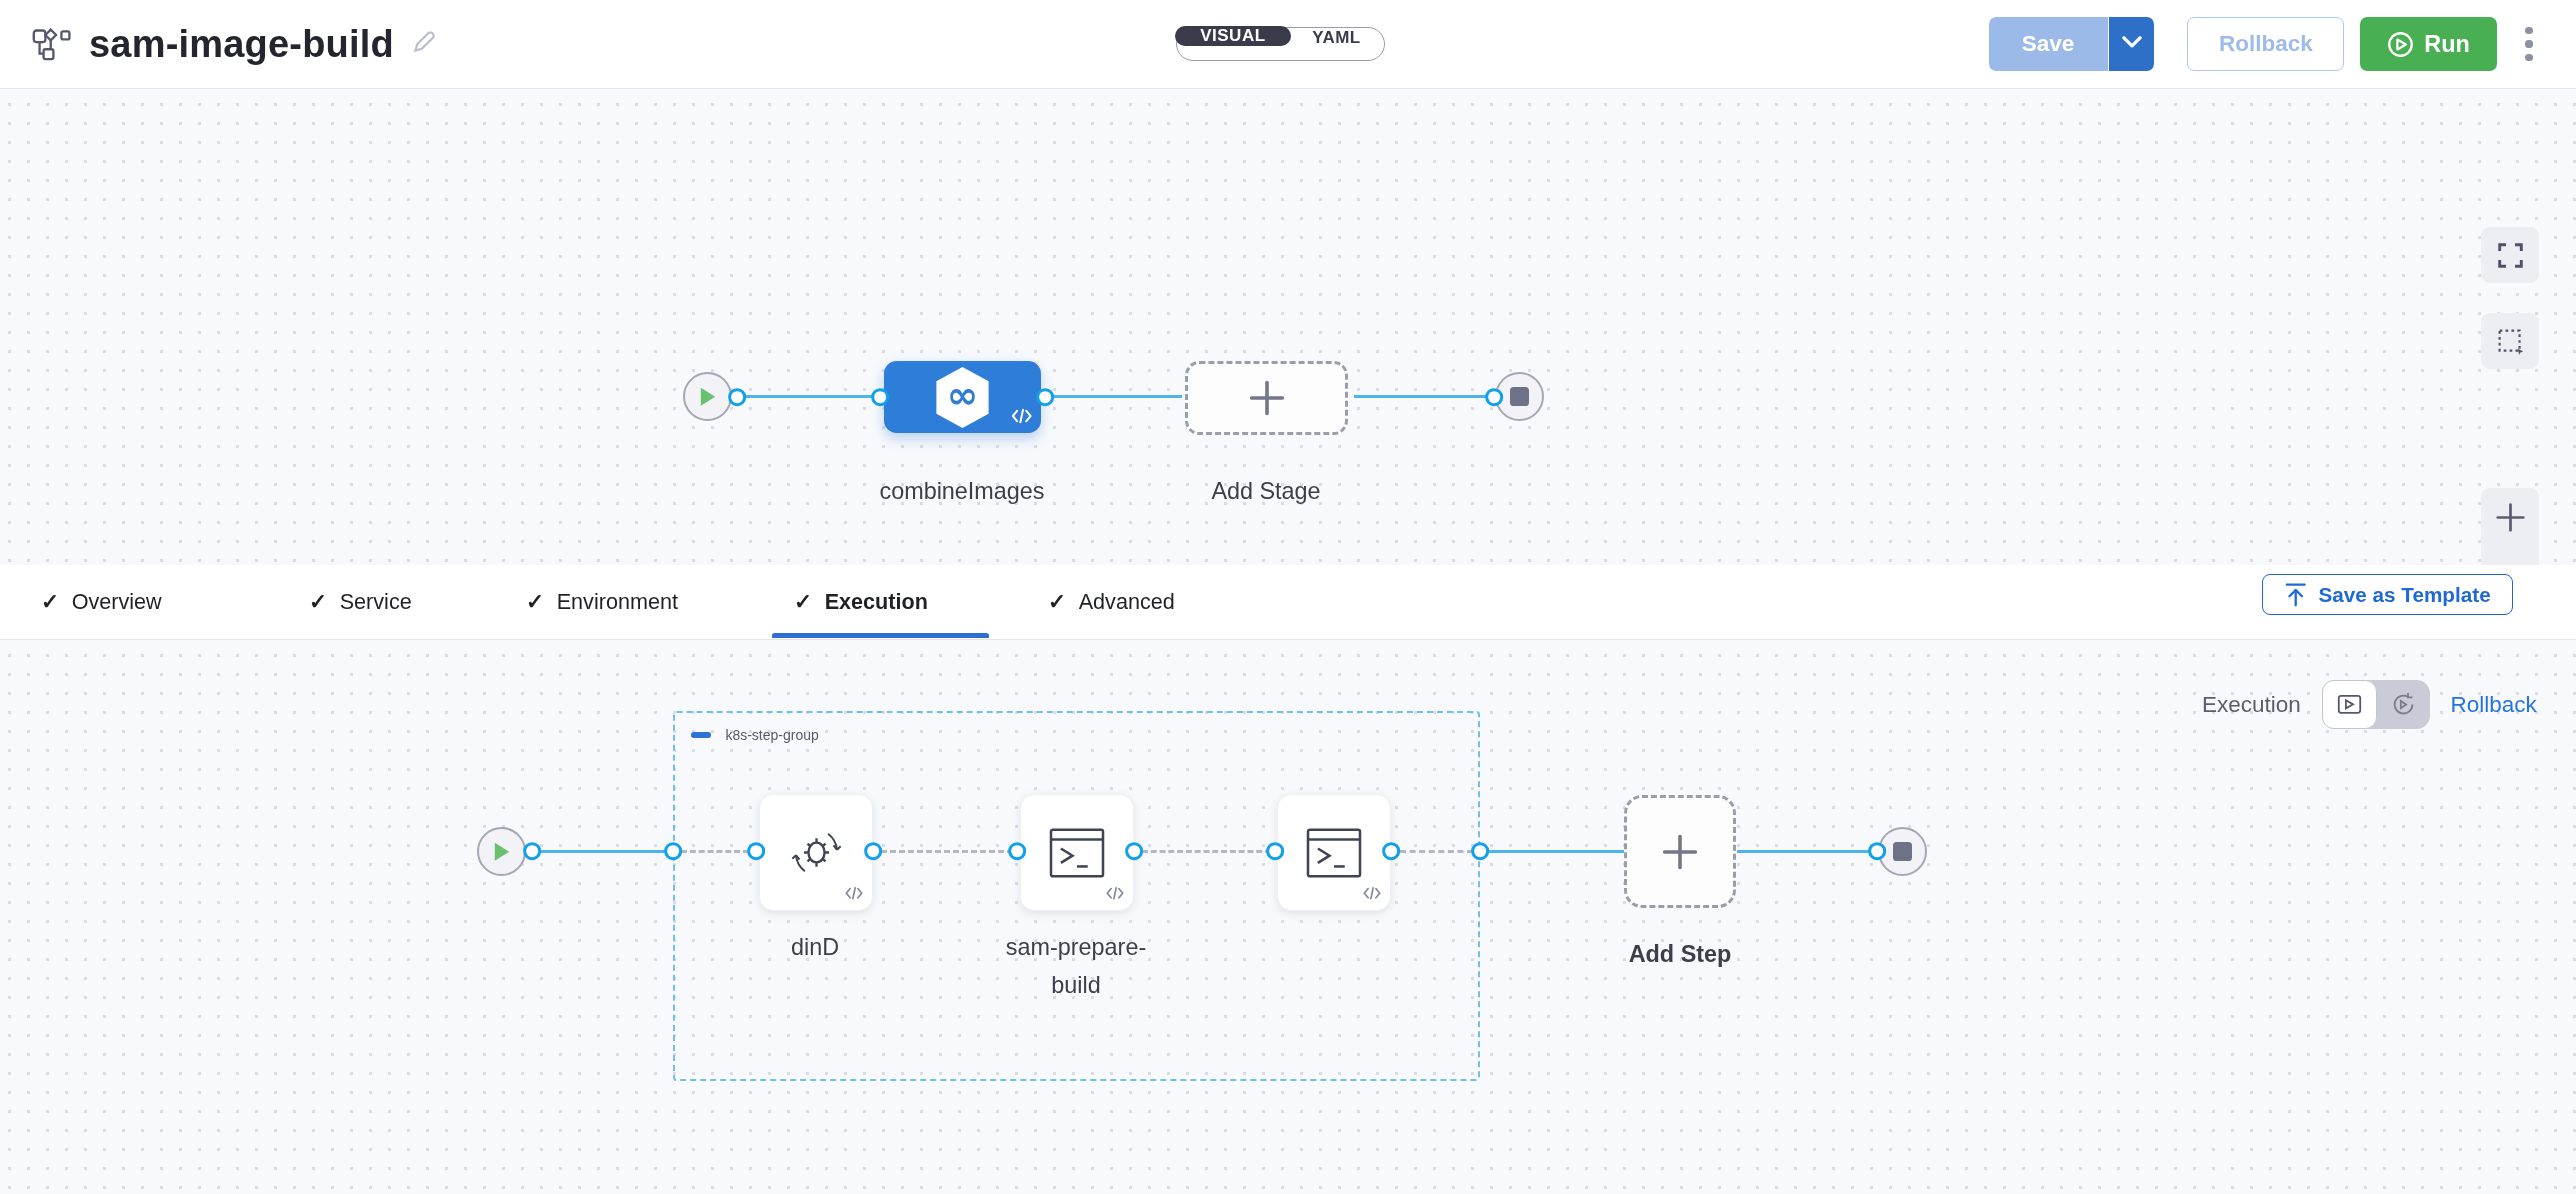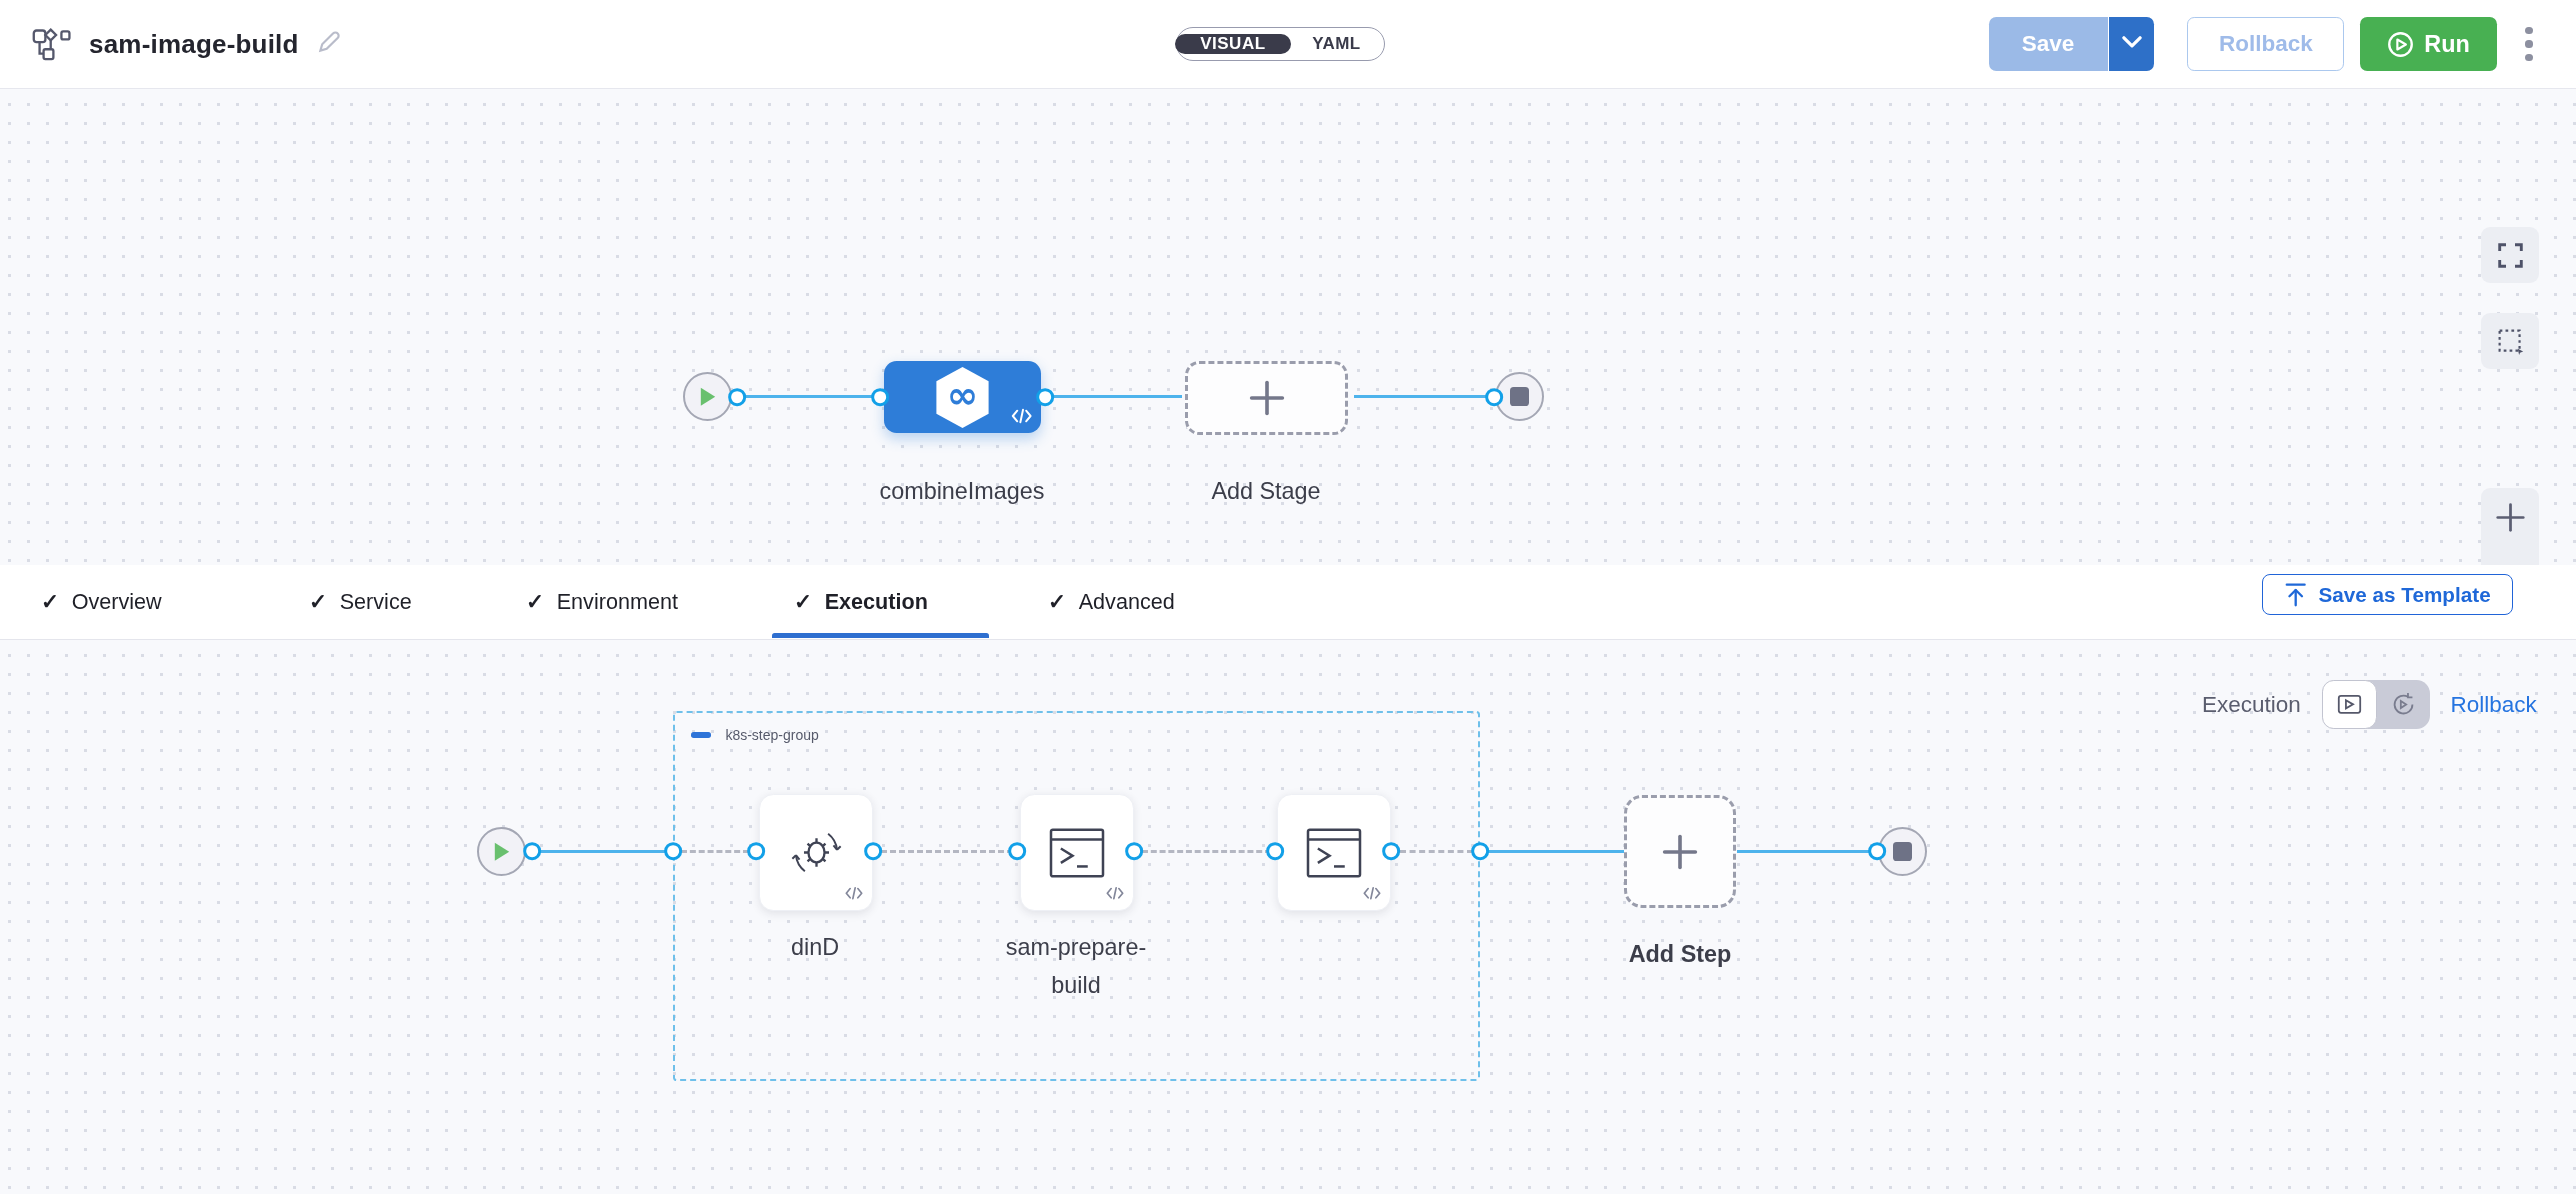--- a/index.html
+++ b/index.html
@@ -12,23 +12,23 @@
     color:#24252e;
   }
   .abs{position:absolute;}
 
   
   .header{
     position:absolute;top:0;left:0;right:0;height:88px;background:#fff;
     border-bottom:1.8px solid #e6e7ee;display:flex;align-items:center;z-index:30;
   }
   .title-wrap{display:flex;align-items:center;gap:16px;padding-left:32px;}
-  .page-title{font-size:26px;font-weight:bold;color:#24252e;letter-spacing:0.2px;}
+  .page-title{font-size:38px;font-weight:bold;color:#24252e;letter-spacing:0.2px;}
   .view-toggle{
-    position:absolute;left:1176px;top:27px;height:34px;display:flex;align-items:center;
+    position:absolute;left:1176px;top:27px;height:34px;display:flex;align-items:flex-start;
     border:1.8px solid #989bae;border:1.8px solid #989bae;border-radius:18px;background:#fff;box-sizing:border-box;
   }
   .seg{display:flex;align-items:center;padding:0 23.4px;font-size:17px;font-weight:bold;letter-spacing:0.5px;}
   .seg.active{background:#3a3b4a;color:#fff;border-radius:16px;margin:-1.8px;padding:0 25px;}
   .seg.inactive{color:#3a3b4a;}
   .header-right{position:absolute;right:38px;top:16px;display:flex;align-items:center;height:56px;}
   .validated-badge{
     height:52px;display:flex;align-items:center;gap:10.8px;padding:0 20px;
     border:1.8px solid #cadff2;border-radius:8px;background:#fafdff;box-sizing:border-box;
   }

